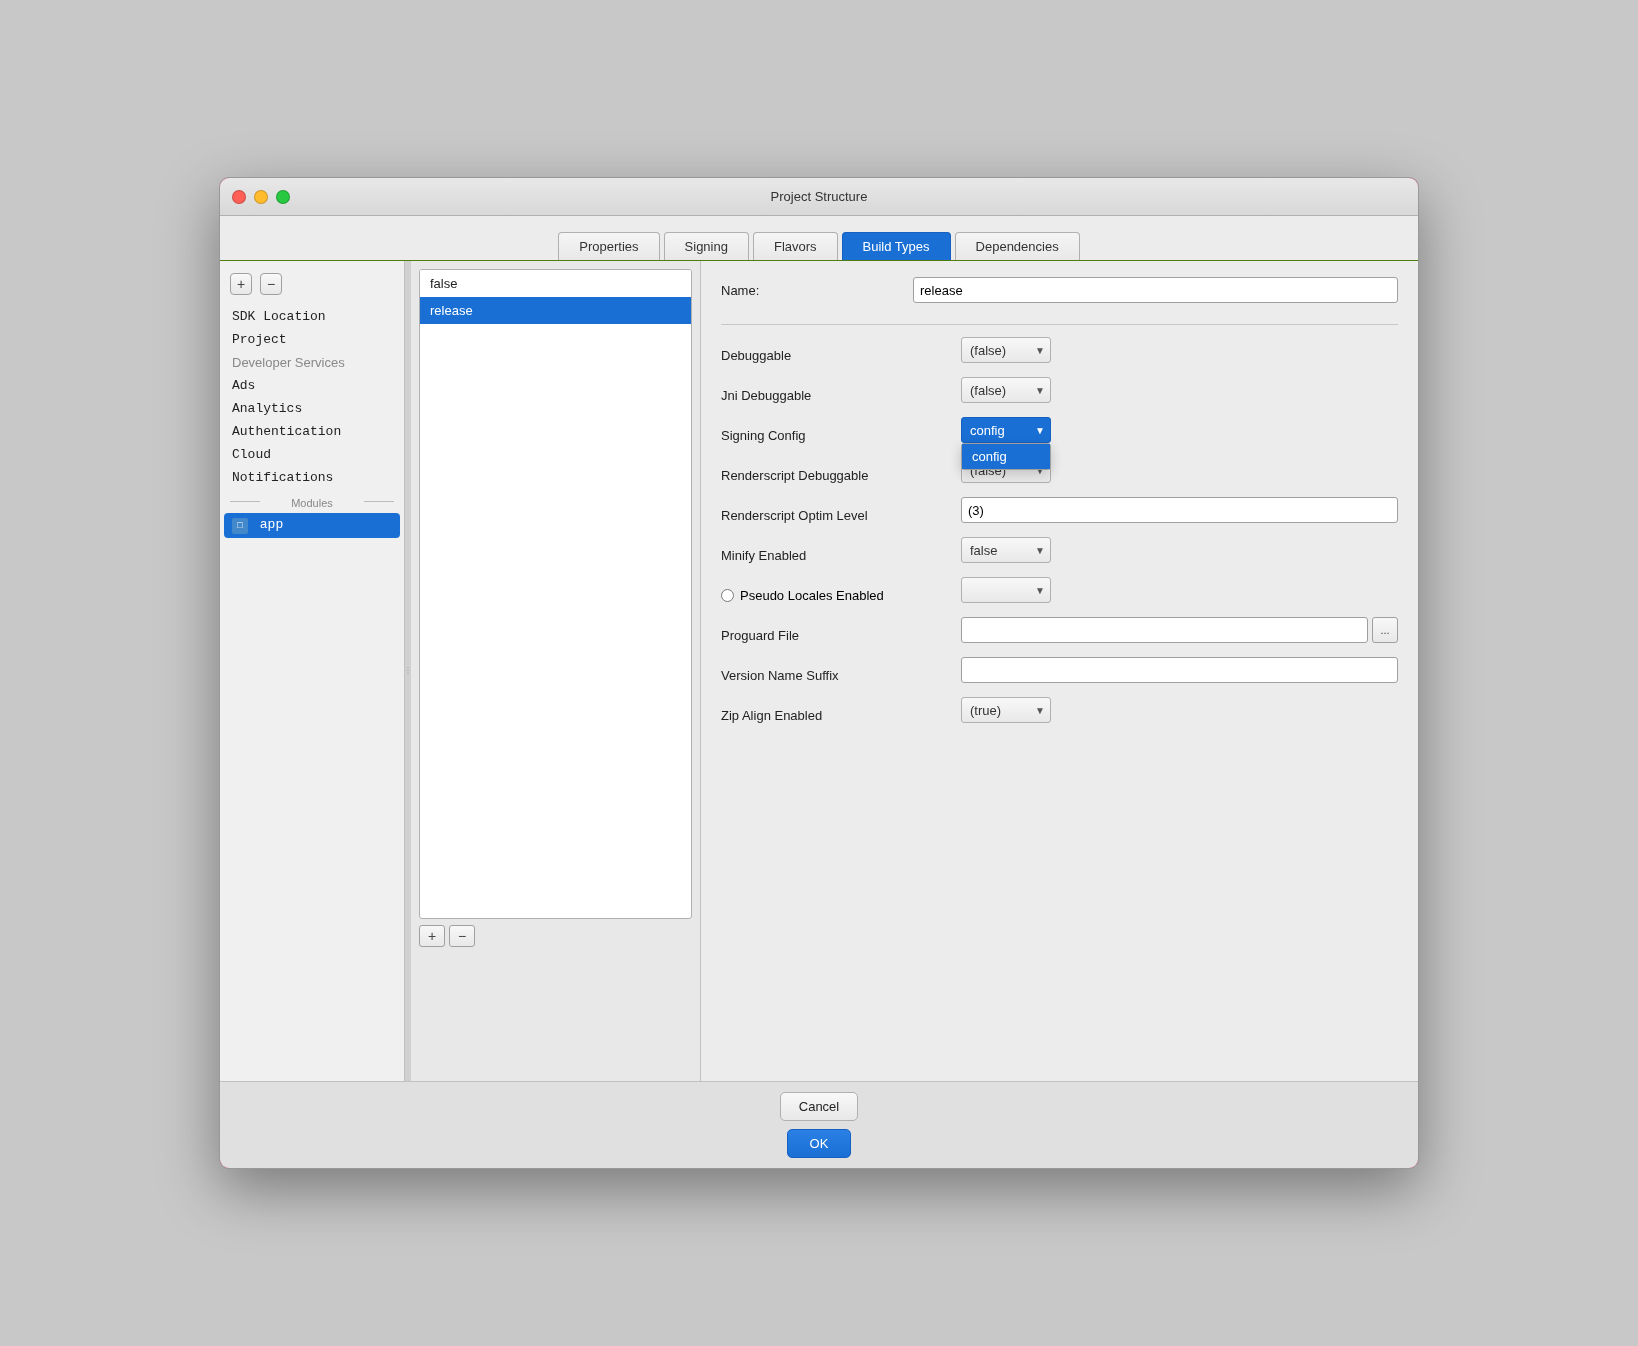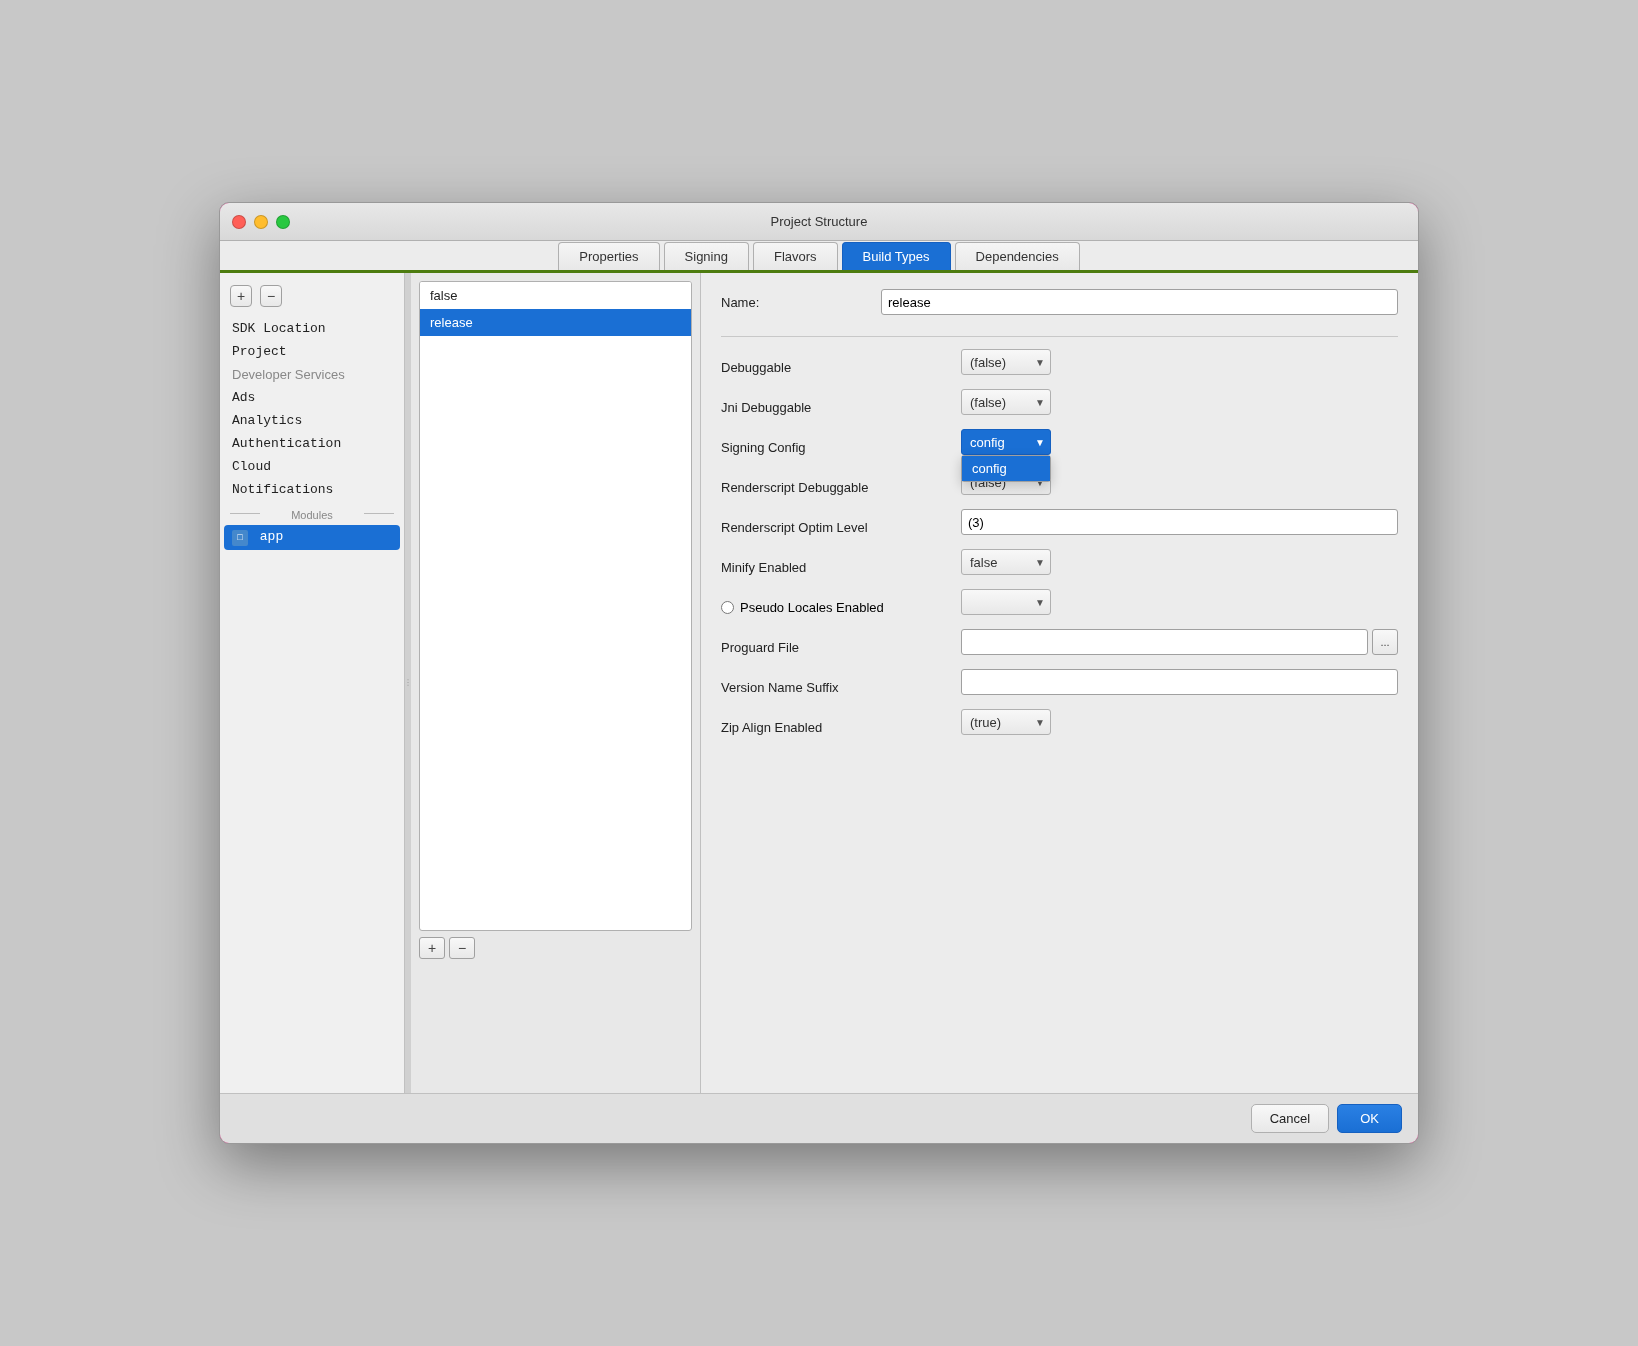--- a/index.html
+++ b/index.html
@@ -47,22 +47,22 @@
     .tl-max { background: #28c840; }
     .title-text {
       font-size: 13px;
       font-weight: 500;
       color: #333;
     }
     .tabs-bar {
       display: flex;
       align-items: center;
       background: #ececec;
-      padding: 1px 0 0 0;
-      border-bottom: 3px solid #4d7c0f;
+      padding: 16px 0 0 0;
+      border-bottom: 1px solid #4d7c0f;
       justify-content: center;
       gap: 0;
     }
     .tab {
       padding: 6px 20px;
       font-size: 13px;
       border: 1px solid #b0b0b0;
       border-bottom: none;
       background: linear-gradient(to bottom, #f5f5f5, #e8e8e8);
       color: #333;
@@ -188,20 +188,21 @@
     .right-panel {
       flex: 1;
       background: #ececec;
       padding: 16px 20px;
       overflow-y: auto;
     }
     .name-row {
       display: flex;
       align-items: center;
       margin-bottom: 21px;
+      gap: 32px;
     }
     .name-label {
       font-size: 13px;
       font-weight: 500;
       color: #222;
       width: 160px;
     }
     .name-input {
       flex: 1;
       height: 26px;
@@ -318,20 +319,21 @@
       cursor: pointer;
     }
     .bottom-bar {
       display: flex;
       justify-content: flex-end;
       align-items: center;
       padding: 10px 16px;
       background: #e0e0e0;
       border-top: 1px solid #c0c0c0;
       gap: 8px;
+      flex-direction: column;
     }
     .btn-cancel {
       padding: 6px 18px;
       border: 1px solid #b0b0b0;
       background: linear-gradient(to bottom, #f8f8f8, #e8e8e8);
       border-radius: 5px;
       font-size: 13px;
       cursor: pointer;
       color: #222;
     }

